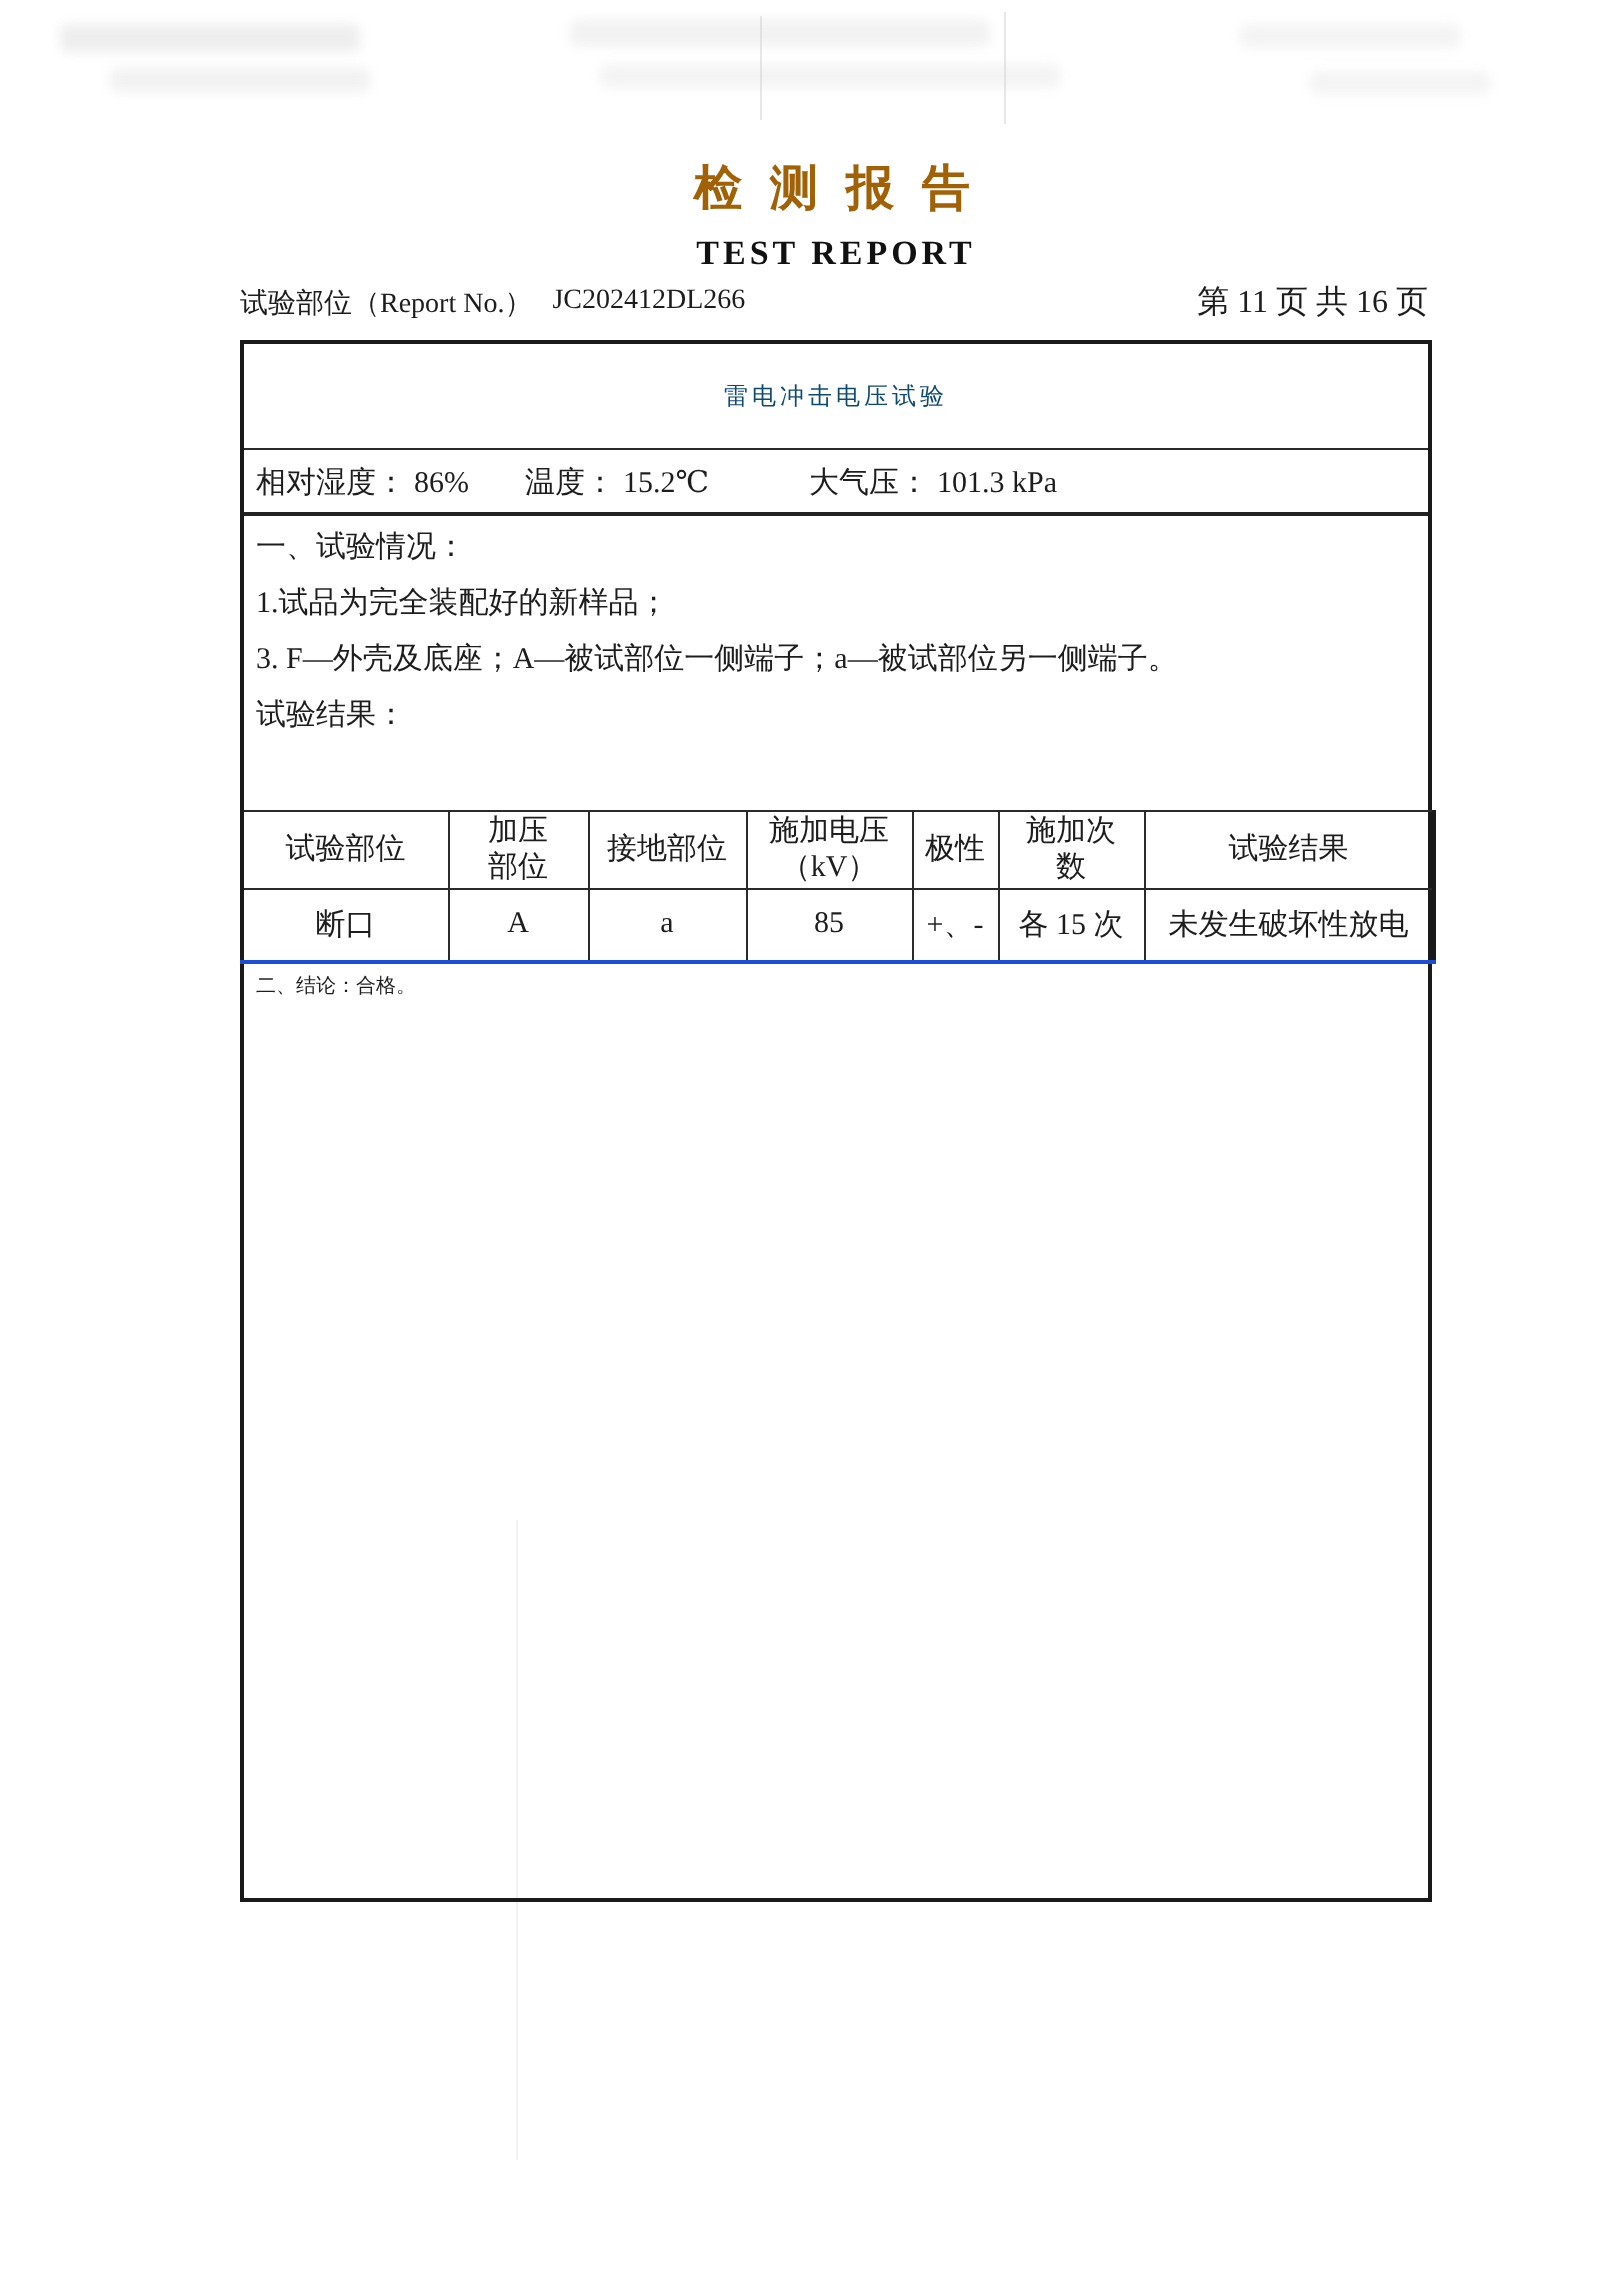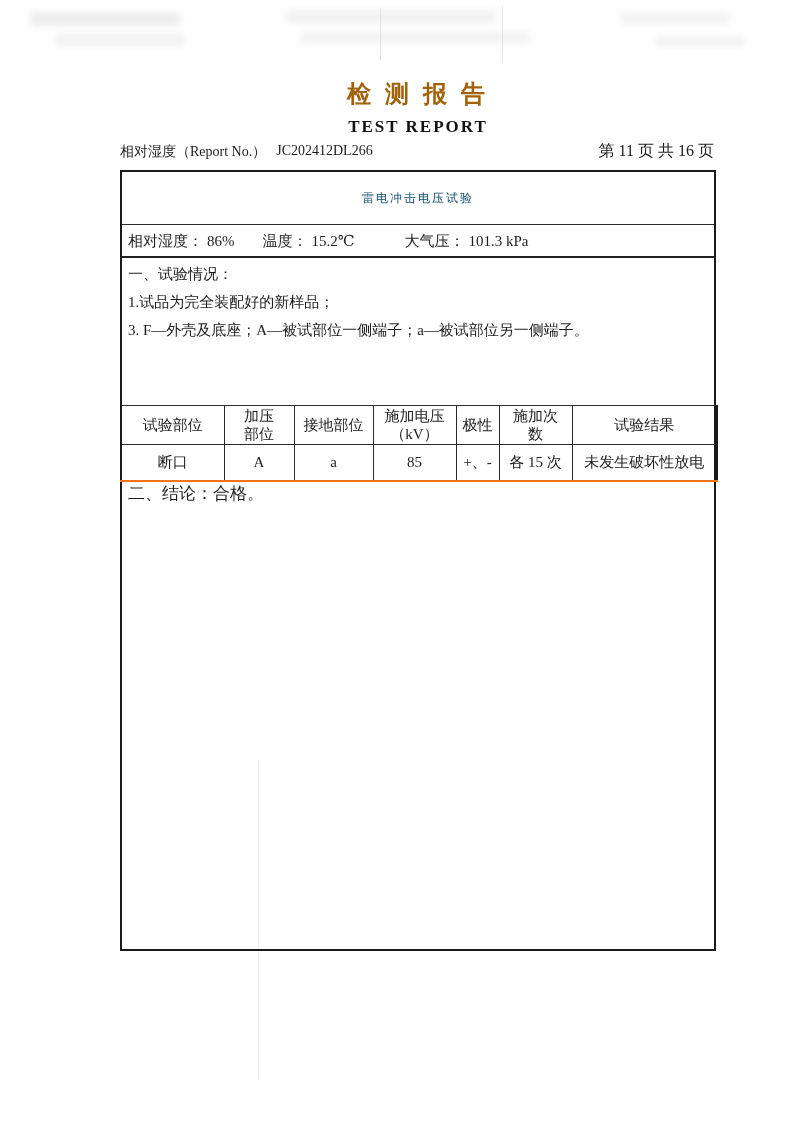--- a/index.html
+++ b/index.html
@@ -69,27 +69,27 @@
     font-size: 15px; color: #1d1d1d;
   }
   table.results th, table.results td {
     border: 1px solid #2a2a2a; text-align: center; vertical-align: middle;
     font-weight: normal; padding: 1px 2px; overflow: hidden;
   }
   table.results th { height: 38px; white-space: pre-line; line-height: 18px; }
   table.results td { height: 36px; }
   table.results tr.head th { border-top: 1px solid #2a2a2a; }
   table.results { border-bottom: 2px solid #222; }
-  table.results td { border-bottom: 2px solid #f97316; }
+  table.results td { border-bottom: 2px solid #1d4ed8; }
   table.results th:first-child, table.results td:first-child { border-left: 2px solid #1a1a1a; }
   table.results th:last-child, table.results td:last-child { border-right: 2px solid #1a1a1a; }
 
   .conclusion {
     position: absolute; left: 0; top: 308px; width: 100%;
-    font-size: 17px; padding-left: 6px; line-height: 28px;
+    font-size: 10px; padding-left: 6px; line-height: 28px;
   }
 </style>
 </head>
 <body>
 
 <div class="noise" style="left:30px; top:12px; width:150px; height:14px;"></div>
 <div class="noise" style="left:55px; top:34px; width:130px; height:12px; opacity:.35;"></div>
 <div class="noise" style="left:285px; top:10px; width:210px; height:13px; opacity:.35;"></div>
 <div class="noise" style="left:300px; top:32px; width:230px; height:12px; opacity:.3;"></div>
 <div class="noise" style="left:620px; top:12px; width:110px; height:12px; opacity:.3;"></div>
@@ -98,21 +98,21 @@
 <div class="noise-line" style="left:502px; top:6px; width:1px; height:56px;"></div>
 <div class="streak" style="left:258px; top:760px; width:1px; height:320px;"></div>
 
 <div class="header-wrap">
   <div class="doc-title">检 测 报 告</div>
   <div class="doc-subtitle">TEST REPORT</div>
 </div>
 
 <div class="report-line">
   <span class="left">
-    <span>相对湿度（Report No.）</span>
+    <span>试验部位（Report No.）</span>
     <span>JC202412DL266</span>
   </span>
   <span class="page-info">第 11 页 共 16 页</span>
 </div>
 
 <div class="report-box">
 
   <div class="box-title-row">
     <span class="box-title">雷电冲击电压试验</span>
   </div>
@@ -120,20 +120,21 @@
   <div class="env-row">
     <span class="env-item env-gap-1"><span class="env-label">相对湿度：</span><span>86%</span></span>
     <span class="env-item env-gap-2"><span class="env-label">温度：</span><span>15.2℃</span></span>
     <span class="env-item"><span class="env-label">大气压：</span><span>101.3 kPa</span></span>
   </div>
 
   <div class="notes">
     <div>一、试验情况：</div>
     <div>1.试品为完全装配好的新样品；</div>
     <div>3. F—外壳及底座；A—被试部位一侧端子；a—被试部位另一侧端子。</div>
+    <div>试验结果：</div>
   </div>
 
   <table class="results">
     <colgroup>
       <col style="width:103px">
         <col style="width:70px">
         <col style="width:79px">
       <col style="width:83px">
         <col style="width:43px">
         <col style="width:73px">

